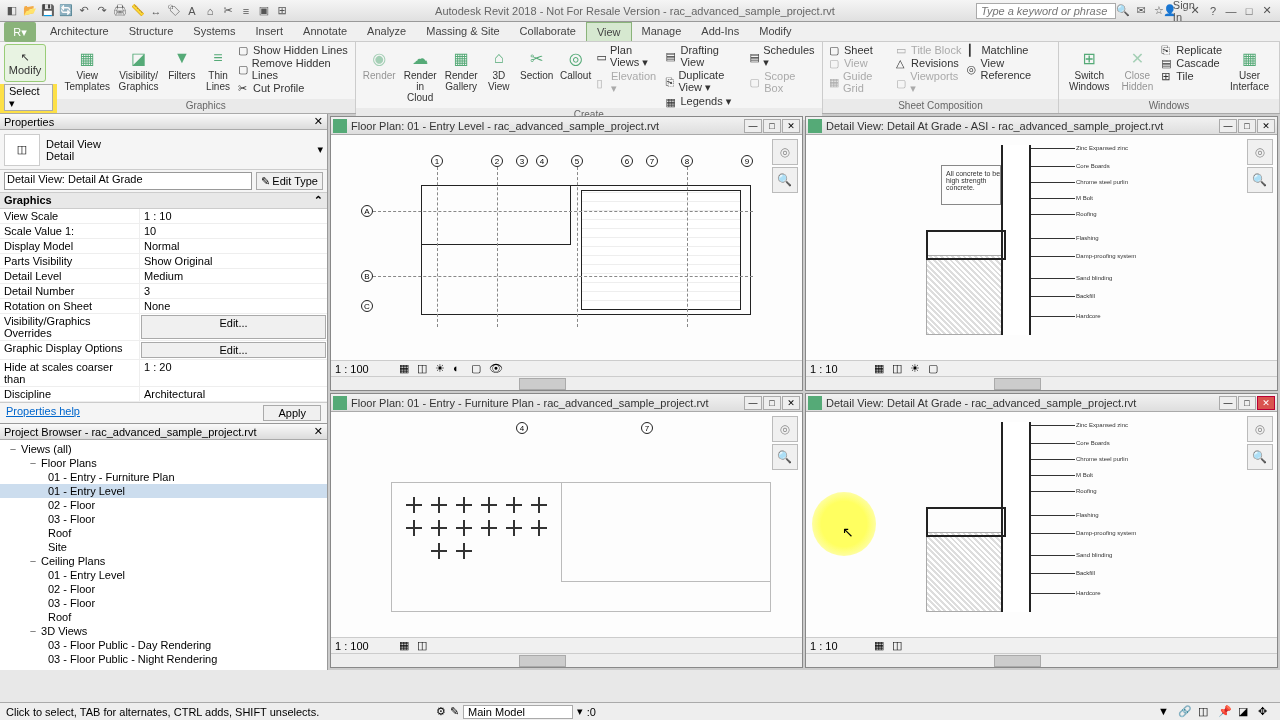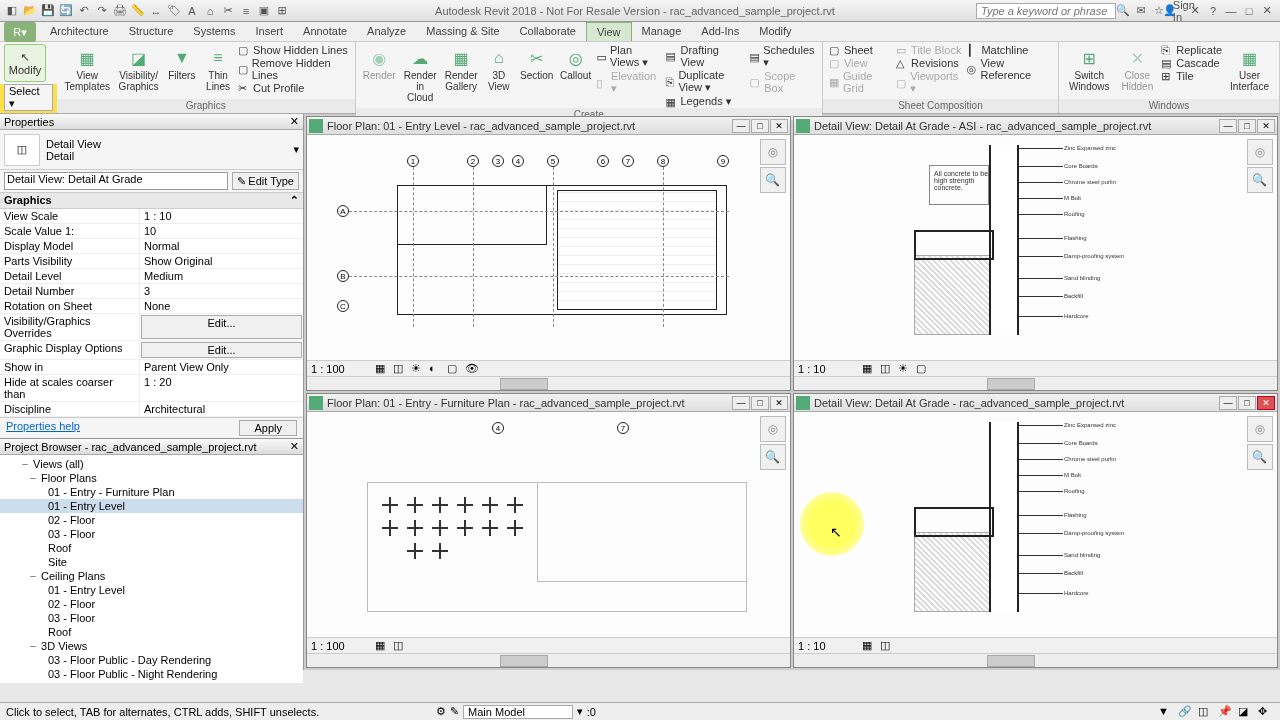--- a/index.html
+++ b/index.html
@@ -35,21 +35,21 @@
 .rlist .row.dis { color: #aaa; }
 .rlist .row .dot { width: 12px; height: 12px; display: inline-block; }
 .modify-btn { width: 42px; height: 42px; border: 1px solid #9c7; background: #e8f3e2; display: flex; flex-direction: column; align-items: center; justify-content: center; color: #333; border-radius: 3px; margin: 2px 4px; }
 
 
 .selectbar { height: 18px; background: #fde047; border-bottom: 1px solid #aaa; padding-left: 6px; display: flex; align-items: center; }
 .selectbar .sel { border: 1px solid #aaa; padding: 0 8px 0 4px; background: #f5f5f5; }
 
 
 .main { display: flex; height: 556px; }
-.leftcol { width: 304px; display: flex; flex-direction: column; border-right: 1px solid #999; }
+.leftcol { width: 328px; display: flex; flex-direction: column; border-right: 1px solid #999; }
 
 
 .palette-hdr { height: 16px; background: linear-gradient(#fafafa,#dcdcdc); border-bottom: 1px solid #aaa; display: flex; align-items: center; padding: 0 4px; justify-content: space-between; }
 .palette-hdr .x { cursor: pointer; }
 .prop-pal { flex: 0 0 300px; display: flex; flex-direction: column; background: #f5f5f5; border-bottom: 1px solid #999; }
 .type-sel { height: 40px; display: flex; align-items: center; padding: 4px; gap: 6px; border-bottom: 1px solid #ccc; }
 .type-sel .ico { width: 36px; height: 32px; background: #fff; border: 1px solid #ccc; display: flex; align-items: center; justify-content: center; }
 .type-sel .names { flex:1; }
 .type-row { display: flex; padding: 2px 4px; gap: 4px; border-bottom: 1px solid #ccc; }
 .type-row select, .type-row .combo { flex: 1; border: 1px solid #999; background: #fff; height: 18px; padding: 0 2px; }
@@ -61,21 +61,21 @@
 .pg-row .v { flex: 1; padding: 1px 4px; }
 .pg-row .v.btn { text-align: center; background: #f0f0f0; border: 1px solid #aaa; margin: 1px; }
 .prop-foot { display: flex; justify-content: space-between; padding: 2px 6px; border-top: 1px solid #ccc; }
 .prop-foot a { color: #06c; text-decoration: underline; }
 .prop-foot .apply { border: 1px solid #aaa; background: #f0f0f0; padding: 1px 14px; }
 
 
 .browser { flex: 1; display: flex; flex-direction: column; background: #fff; }
 .tree { flex: 1; overflow: hidden; padding: 2px 0; }
 .tree .node { padding: 1px 0 1px 18px; white-space: nowrap; }
-.tree .node.l1 { padding-left: 20px; }
+.tree .node.l1 { padding-left: 8px; }
 .tree .node.l2 { padding-left: 28px; }
 .tree .node.l3 { padding-left: 48px; }
 .tree .node.sel { background: #cde; }
 .tree .exp { display: inline-block; width: 10px; text-align: center; color: #666; }
 
 
 .canvas-area { flex: 1; display: grid; grid-template-columns: 1fr 1fr; grid-template-rows: 1fr 1fr; gap: 2px; padding: 2px; background: #ccc; }
 .viewport { background: #fff; border: 1px solid #888; display: flex; flex-direction: column; position: relative; }
 .vp-title { height: 18px; background: linear-gradient(#f2f2f2,#dedede); display: flex; align-items: center; padding: 0 2px; gap: 4px; border-bottom: 1px solid #aaa; }
 .vp-title .ico { width: 14px; height: 14px; background: #5a7; }
@@ -419,24 +419,20 @@
               <div class="k">Rotation on Sheet</div>
               <div class="v">None</div>
             </div>
             <div class="pg-row">
               <div class="k">Visibility/Graphics Overrides</div>
               <div class="v btn">Edit...</div>
             </div>
             <div class="pg-row">
               <div class="k">Graphic Display Options</div>
               <div class="v btn">Edit...</div>
-            </div>
-            <div class="pg-row">
-              <div class="k">Show in</div>
-              <div class="v">Parent View Only</div>
             </div>
             <div class="pg-row">
               <div class="k">Hide at scales coarser than</div>
               <div class="v">1 : 20</div>
             </div>
             <div class="pg-row">
               <div class="k">Discipline</div>
               <div class="v">Architectural</div>
             </div>
           </div>

